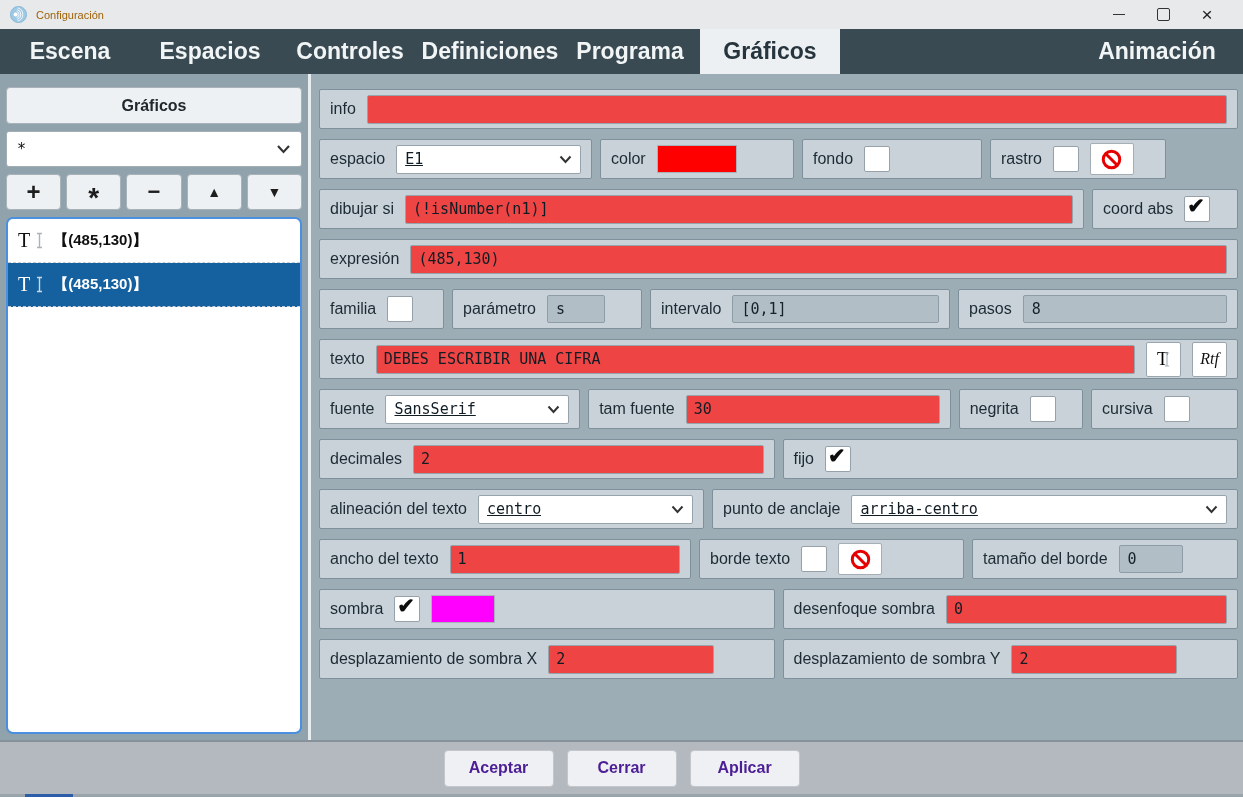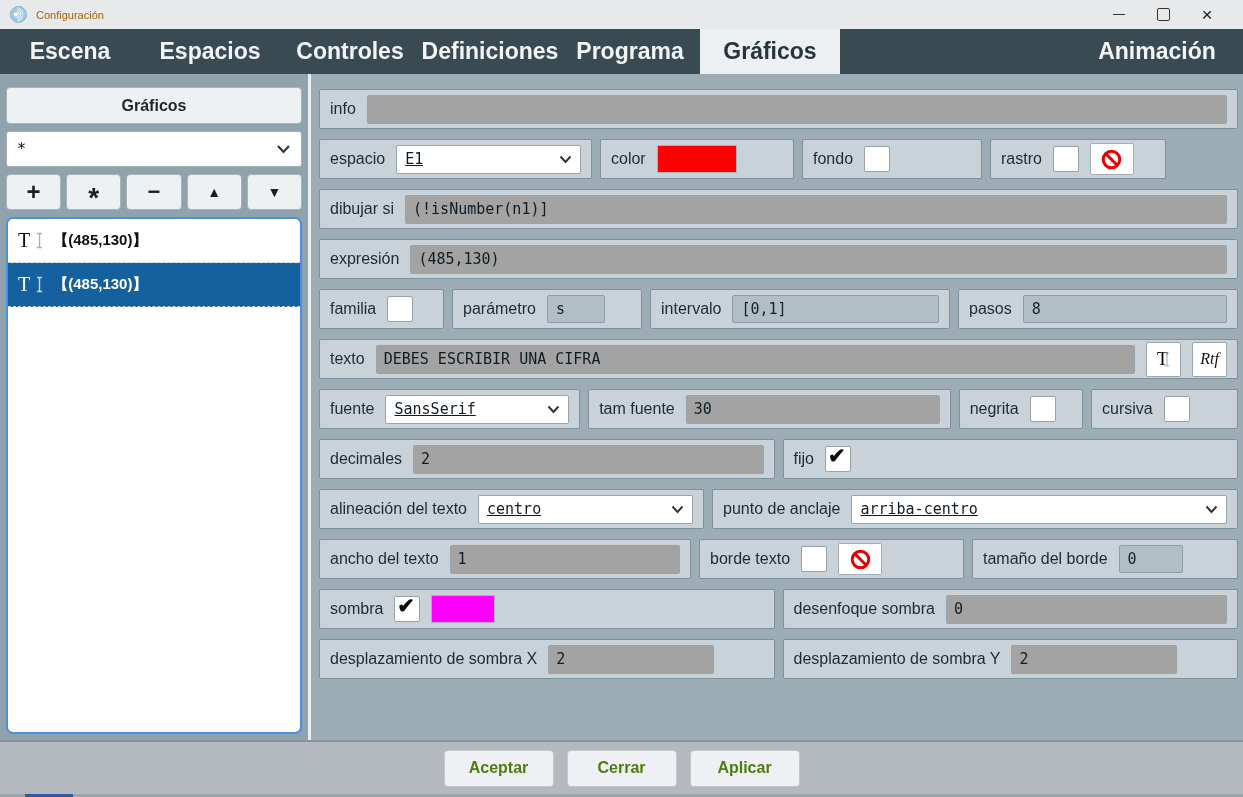--- a/index.html
+++ b/index.html
@@ -52,21 +52,21 @@
   .item.selected{background:#15619f;color:#fff;}
   .tletter{font-family:"Liberation Serif",serif;font-size:20px;font-weight:500;}
   .ibeam{color:#aab3ba;margin-left:-4px;}
   .item.selected .ibeam{color:#cdd8e0;}
 
   
   .row{display:flex;gap:8px;height:40px;margin-bottom:10px;}
   .grp{display:flex;align-items:center;gap:11px;padding:0 10px;background:#c8d2d8;
     border:1px solid #7e909b;border-radius:2px;box-sizing:border-box;min-width:0;}
   .lbl{font-size:16px;color:#1c2b33;white-space:nowrap;}
-  .tin{height:27px;border:1px solid #98a4ac;border-radius:2px;background:#a3a3a3;
+  .tin{height:27px;border:1px solid #98a4ac;border-radius:2px;background:#ef4444;
     font-family:"DejaVu Sans Mono",monospace;font-size:15px;color:#101c24;
     padding:0 7px;min-width:0;box-sizing:content-box;}
   .sel{height:29px;background:#fff;border:1px solid #98a4ac;border-radius:2px;
     display:flex;align-items:center;justify-content:space-between;gap:6px;
     padding:0 8px;box-sizing:border-box;min-width:0;}
   .sel .val{font-family:"DejaVu Sans Mono",monospace;font-size:15px;color:#101c24;
     white-space:nowrap;overflow:hidden;text-decoration:underline;}
   .dis{height:28px;background:#b2bec5;border:1px solid #8d9ca6;border-radius:2px;
     display:flex;align-items:center;padding:0 8px;font-family:"DejaVu Sans Mono",monospace;
     font-size:15px;color:#14222a;box-sizing:border-box;}
@@ -79,21 +79,21 @@
     display:flex;align-items:center;justify-content:center;flex:0 0 auto;}
   .tbtn{width:33px;height:33px;background:#fff;border:1px solid #9aa5ad;border-radius:2px;
     display:flex;align-items:center;justify-content:center;flex:0 0 auto;}
   .tbtn .tletter{font-size:18px;}
   .rtf{font-family:"Liberation Serif",serif;font-style:italic;font-size:16px;color:#111;}
 
   
   .footer{height:52px;background:#b3b9bf;border-top:2px solid #87919a;display:flex;
     align-items:center;justify-content:center;gap:13px;flex:0 0 auto;}
   .fbtn{min-width:110px;height:37px;background:#eef0f3;border:1px solid #c3c7cb;
-    border-radius:4px;font-size:16px;font-weight:600;color:#4d7c0f;
+    border-radius:4px;font-size:16px;font-weight:600;color:#4c1d95;
     display:flex;align-items:center;justify-content:center;padding:17px 14px;box-sizing:border-box;}
   .bottomstrip{height:3px;background:#9aa4ab;position:relative;flex:0 0 auto;}
   .bottomstrip .blue{position:absolute;left:25px;top:0;width:48px;height:3px;background:#2d5da8;}
 </style>
 </head>
 <body>
 
 <div class="window">
 
   <div class="titlebar">
@@ -215,20 +215,24 @@
             </svg>
           </span>
         </div>
       </div>
 
       <div class="row">
         <div class="grp" style="flex:1">
           <span class="lbl">dibujar si</span>
           <input class="tin" style="flex: 1 1 0%;" value="(!isNumber(n1)]">
         </div>
+        <div class="grp" style="width:146px">
+          <span class="lbl">coord abs</span>
+          <span class="cb checked"></span>
+        </div>
       </div>
 
       <div class="row">
         <div class="grp" style="flex:1">
           <span class="lbl">expresión</span>
           <input class="tin" style="flex: 1 1 0%;" value="(485,130)">
         </div>
       </div>
 
       <div class="row">

